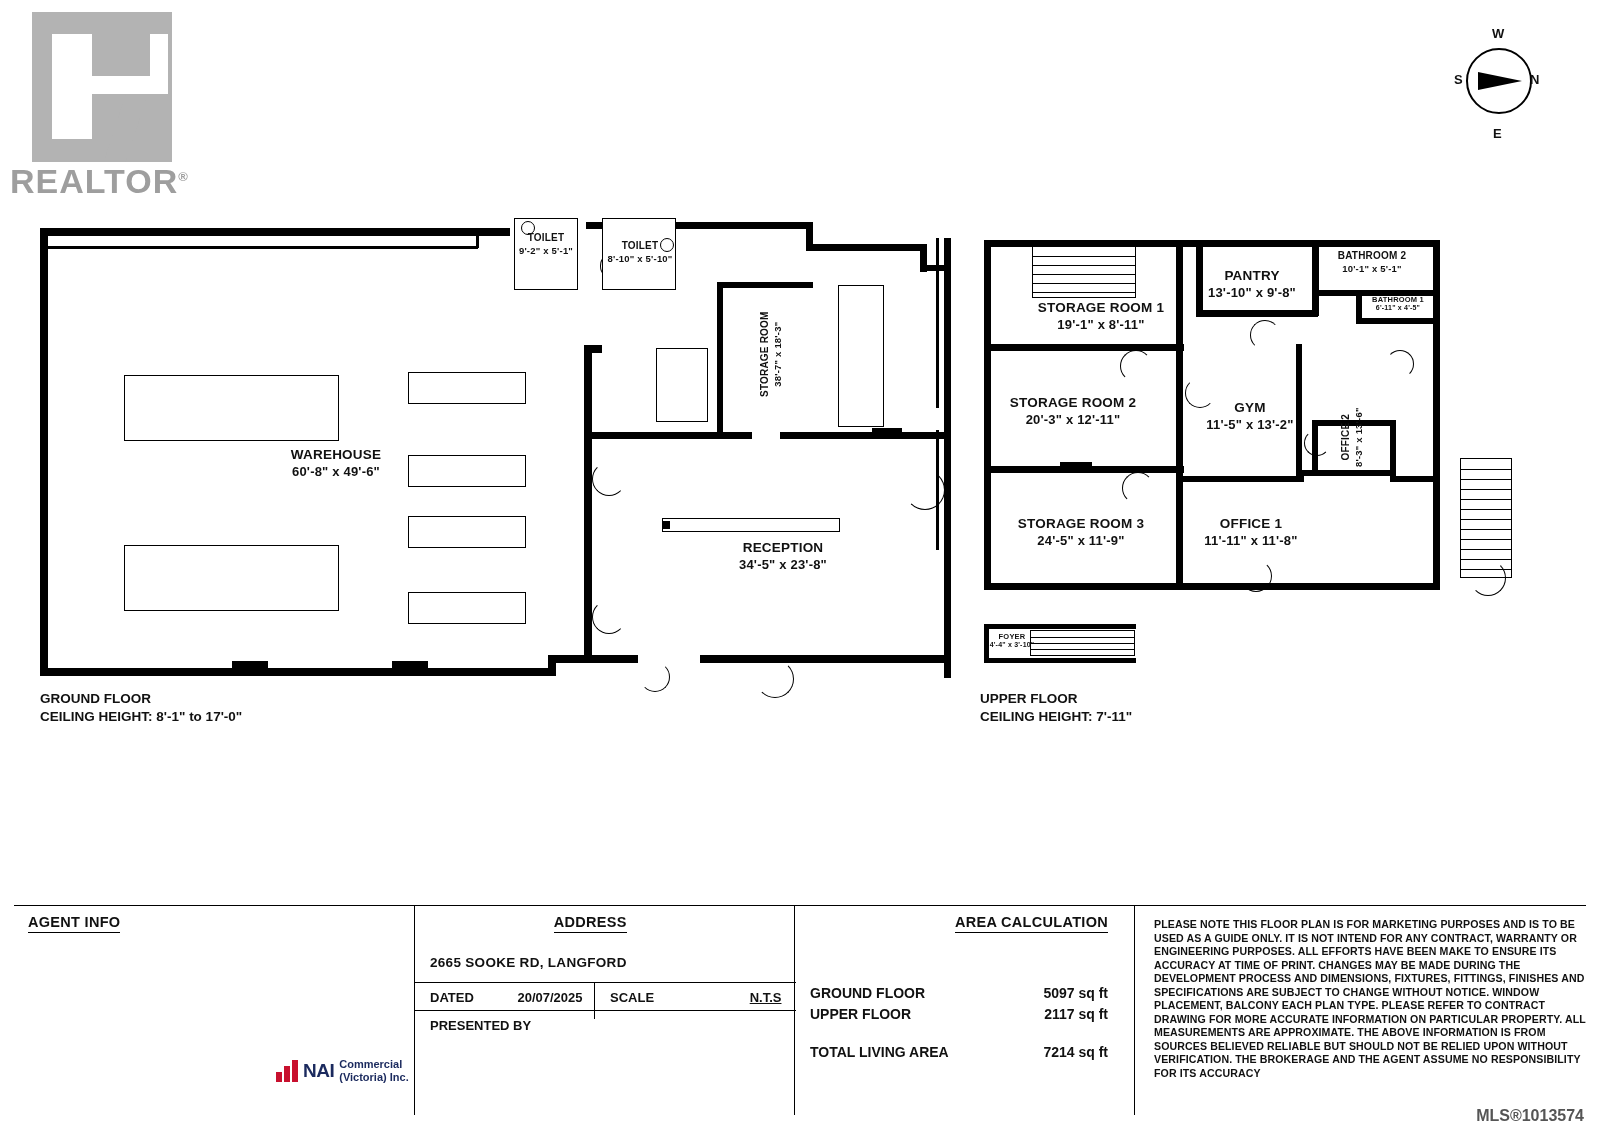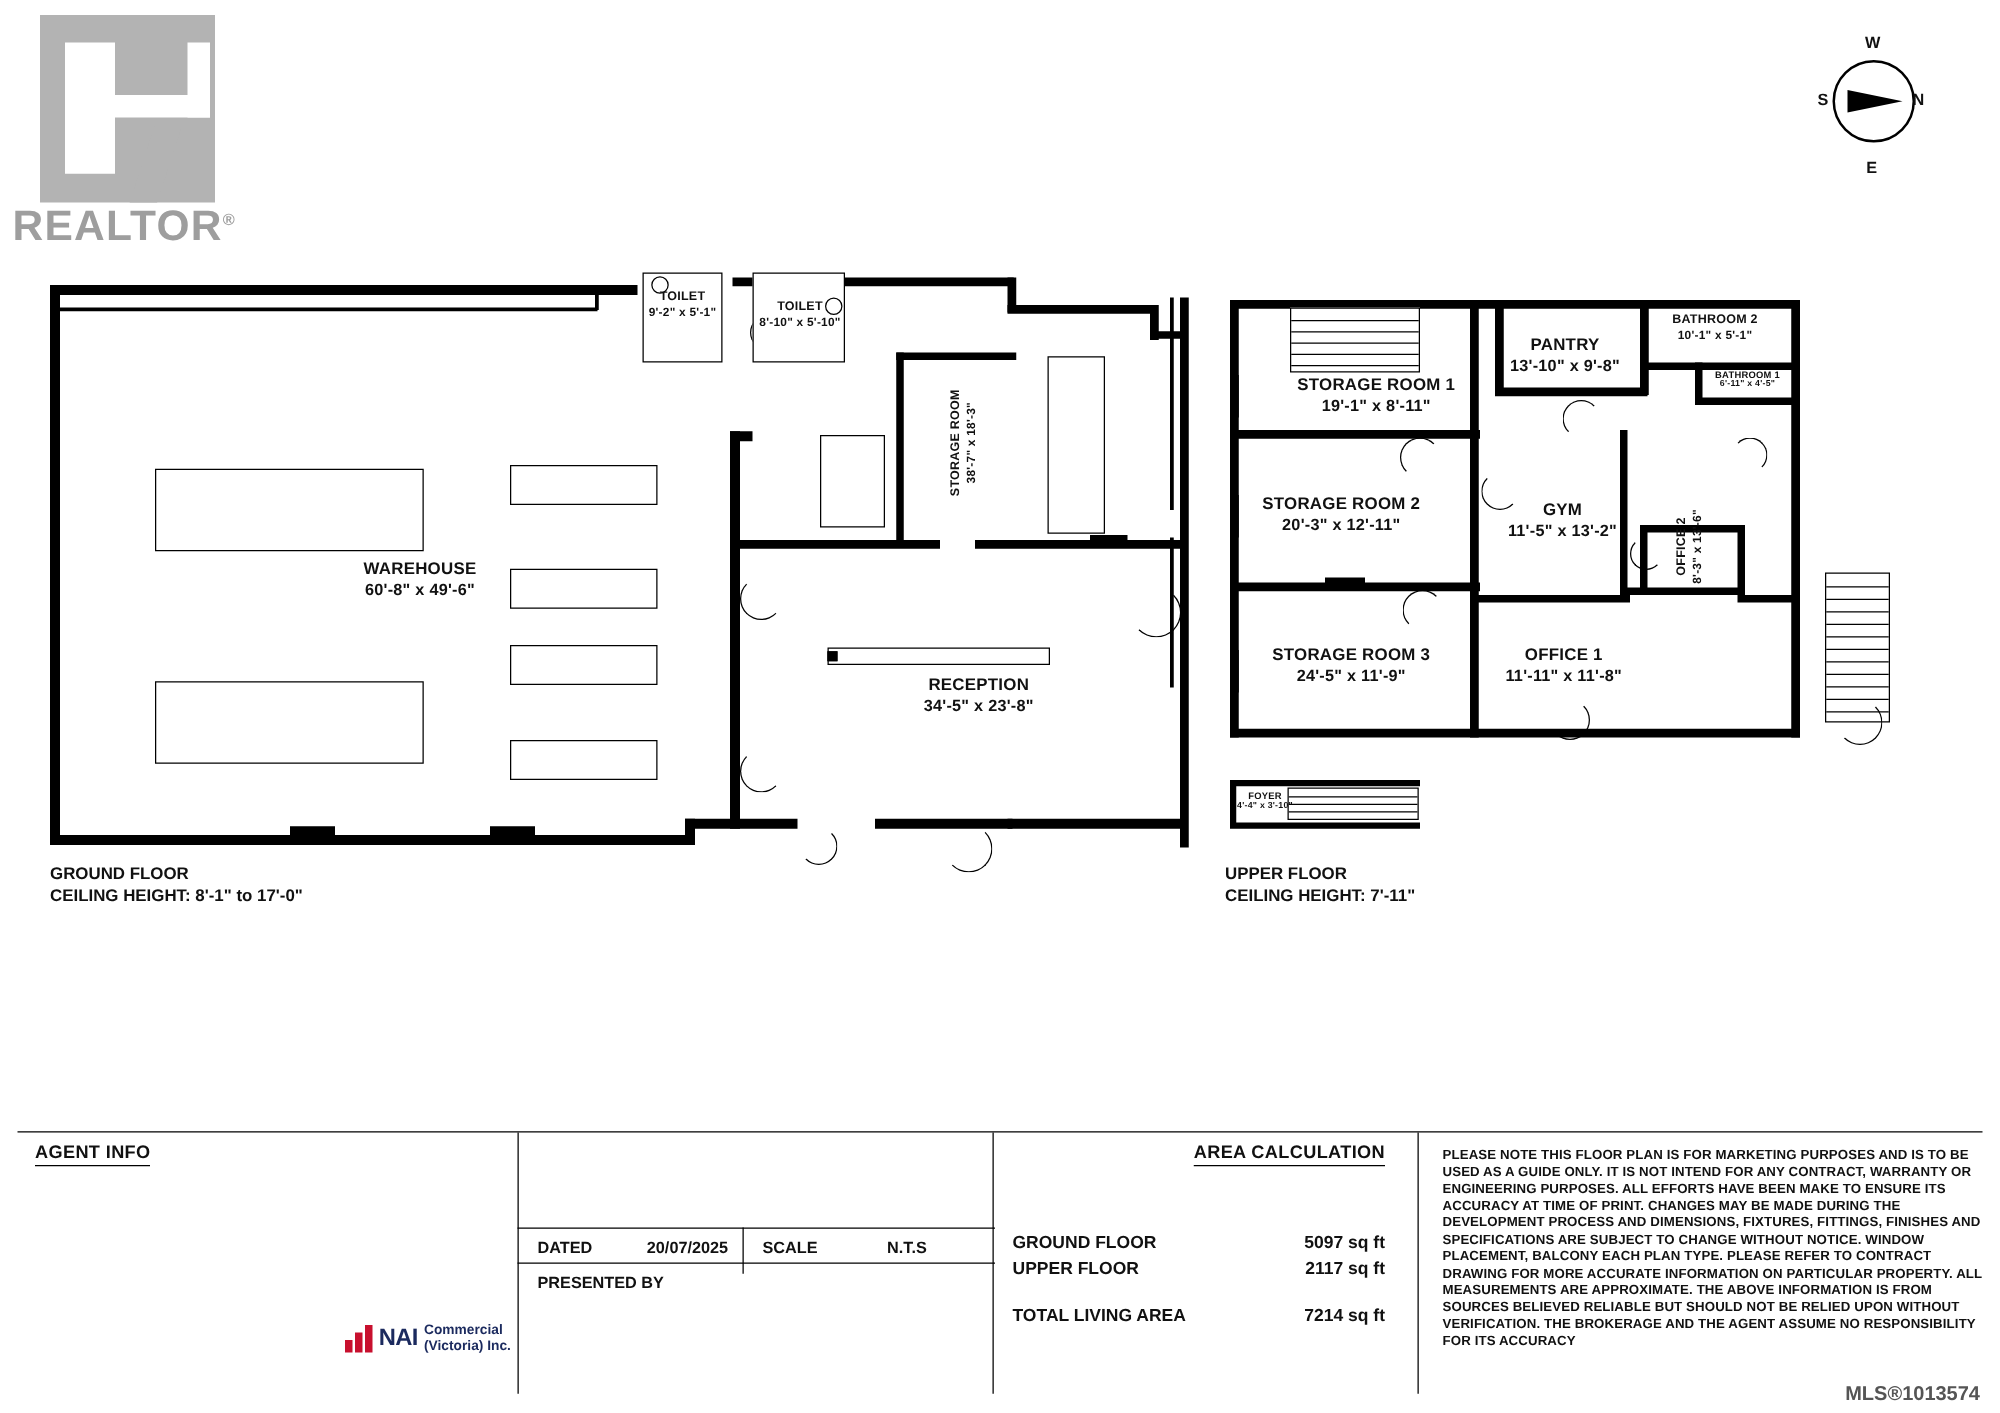--- a/index.html
+++ b/index.html
@@ -82,21 +82,21 @@
   .nai .bars { display:flex; align-items:flex-end; gap:2px; height:22px; }
   .nai .bars span { width:6px; background:#c8102e; }
   .nai .naitxt { font-size:19px; font-weight:bold; color:#1b2a5e; letter-spacing:-.5px; }
   .nai .sub { font-size:11px; line-height:1.15; font-weight:bold; color:#1b2a5e; }
 
   .addr { position:absolute; left:416px; top:8px; }
   .addr .val { margin-top:22px; font-size:13.5px; font-weight:bold; letter-spacing:.3px; }
   .dated { position:absolute; left:416px; top:84px; font-size:13px; font-weight:bold; }
   .dated .dv { margin-left:40px; }
   .scale { position:absolute; left:596px; top:84px; font-size:13px; font-weight:bold; }
-  .scale .sv { margin-left:52px; }
+  .scale .sv { margin-left:92px;text-decoration:underline; }
   .presented { position:absolute; left:416px; top:112px; font-size:13px; font-weight:bold; }
 
   .almond { position:absolute; left:556px; top:110px; display:flex; align-items:center; gap:8px; }
   .almond .leaf { width:34px; height:34px; position:relative; }
   .almond .leaf:before { content:""; position:absolute; left:4px; top:4px; width:24px; height:24px;
     border:2px solid #2f2f2f; border-radius:0 60% 0 60%; }
   .almond .leaf:after { content:""; position:absolute; left:2px; top:22px; width:18px; height:0;
     border-top:2px solid #2f2f2f; transform:rotate(-30deg); }
   .almond .atxt { font-size:25px; line-height:1.0; }
   .almond .atxt b { display:block; font-weight:bold; }
@@ -352,20 +352,24 @@
           <span style="height:16px"></span>
           <span style="height:22px"></span>
       </div>
       <div class="naitxt">NAI</div>
       <div class="sub">
         <div>Commercial</div>
         <div>(Victoria) Inc.</div>
       </div>
     </div>
 
+    <div class="addr">
+      <div class="col-title"><span class="u">ADDRESS</span></div>
+      <div class="val">2665 SOOKE RD, LANGFORD</div>
+    </div>
     <div class="dated">
       <span>DATED</span>
       <span class="dv">20/07/2025</span>
     </div>
     <div class="scale">
       <span>SCALE</span>
       <span class="sv">N.T.S</span>
     </div>
     <div class="presented">PRESENTED BY</div>
 

